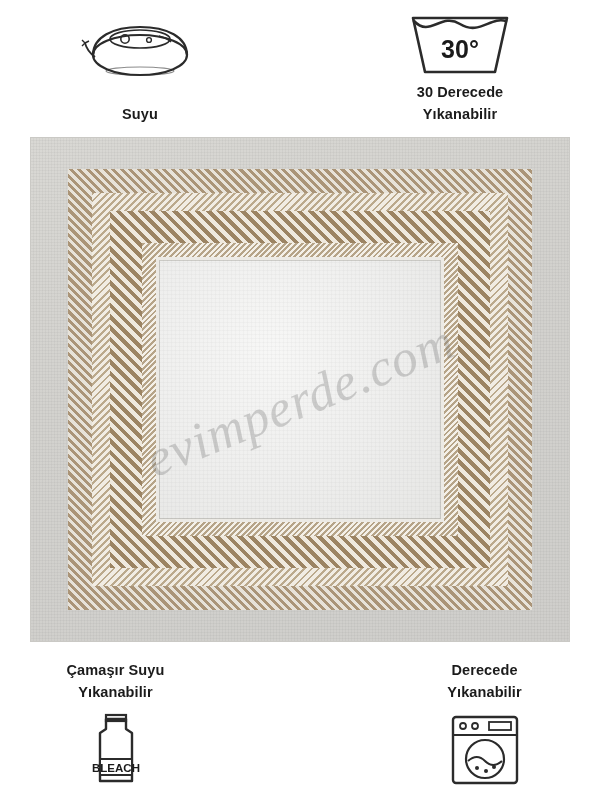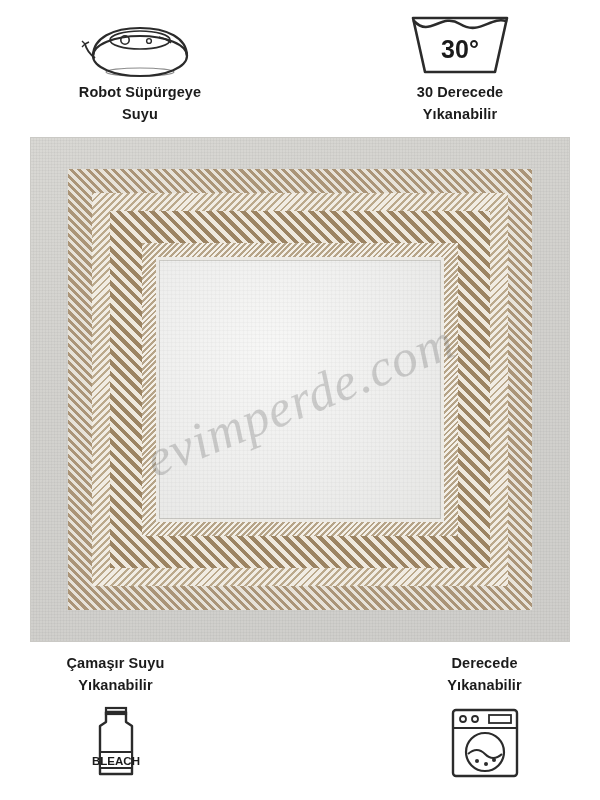--- a/index.html
+++ b/index.html
@@ -35,21 +35,21 @@
   }
   .care-block {
     width: 200px;
     display: flex;
     flex-direction: column;
     align-items: center;
   }
   .care-icon {
     height: 72px;
     display: flex;
-    align-items: flex-end;
+    align-items: center;
     justify-content: center;
   }
   .care-label {
     margin-top: 2px;
     text-align: center;
     font-size: 14.5px;
     font-weight: bold;
     color: #1b1b1b;
     line-height: 1.5;
     letter-spacing: .1px;
@@ -137,21 +137,21 @@
     width: 600px;
     height: 150px;
     display: flex;
     justify-content: space-between;
     padding: 0 28px;
     box-sizing: border-box;
   }
   .bottom-row .care-block { width: 175px; }
   .bottom-row .care-label {
     order: -1;
-    margin-top: 5px;
+    margin-top: 12px;
     margin-bottom: 6px;
   }
   .bottom-row .care-icon { height: 78px; align-items: center; }
 
   svg { display: block; }
 </style>
 </head>
 <body>
 
 <div class="page">
@@ -166,21 +166,21 @@
           <ellipse cx="59" cy="30" rx="30" ry="9" fill="none" stroke="#2b2b2b" stroke-width="1.6"></ellipse>
           <circle cx="44" cy="30" r="4.2" fill="none" stroke="#2b2b2b" stroke-width="1.6"></circle>
           <circle cx="68" cy="31" r="2.4" fill="none" stroke="#2b2b2b" stroke-width="1.4"></circle>
           <path d="M78 27 q8 2 12 6" fill="none" stroke="#2b2b2b" stroke-width="1.4"></path>
           <path d="M14 48 q-8 -6 -10 -14" fill="none" stroke="#2b2b2b" stroke-width="1.8"></path>
           <path d="M4 34 l-3 -3 M4 34 l-3 3 M4 34 l4 -2" stroke="#2b2b2b" stroke-width="1.4" fill="none"></path>
           <ellipse cx="59" cy="62" rx="34" ry="4" fill="none" stroke="#2b2b2b" stroke-width="1.2" opacity=".55"></ellipse>
         </svg>
       </div>
       <div class="care-label">
-        <span>Robot Süpürgeye</span><br>
+        <br>
         <span>Suyu</span>
       </div>
     </div>
 
     <div class="care-block">
       <div class="care-icon">
         <svg width="110" height="72" viewBox="0 0 110 72">
           <path d="M8 10 L102 10 L90 64 L20 64 Z" fill="none" stroke="#2b2b2b" stroke-width="2.6" stroke-linejoin="round"></path>
           <path d="M9 13 C25 30 36 4 55 16 C74 28 86 8 101 13" fill="none" stroke="#2b2b2b" stroke-width="2.6" stroke-linecap="round"></path>
           <text x="55" y="50" text-anchor="middle" font-family="Liberation Sans, sans-serif" font-size="25" font-weight="bold" fill="#1b1b1b">30°</text>

